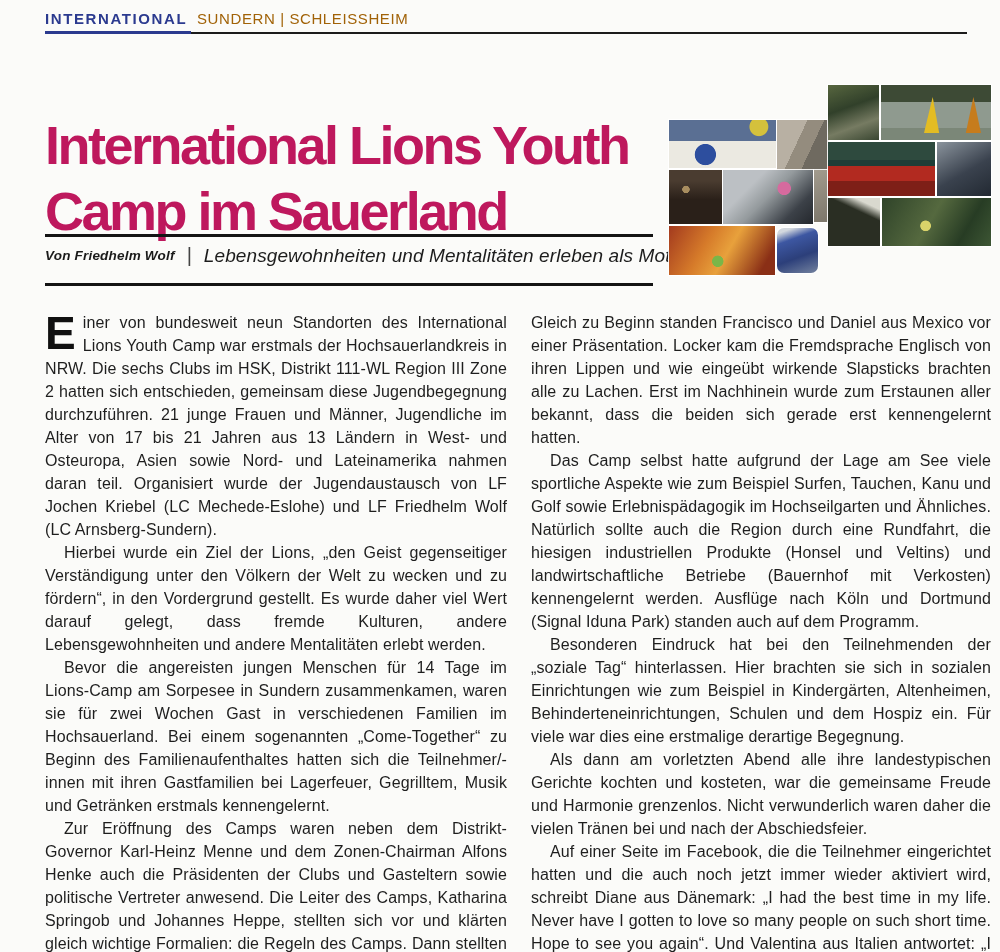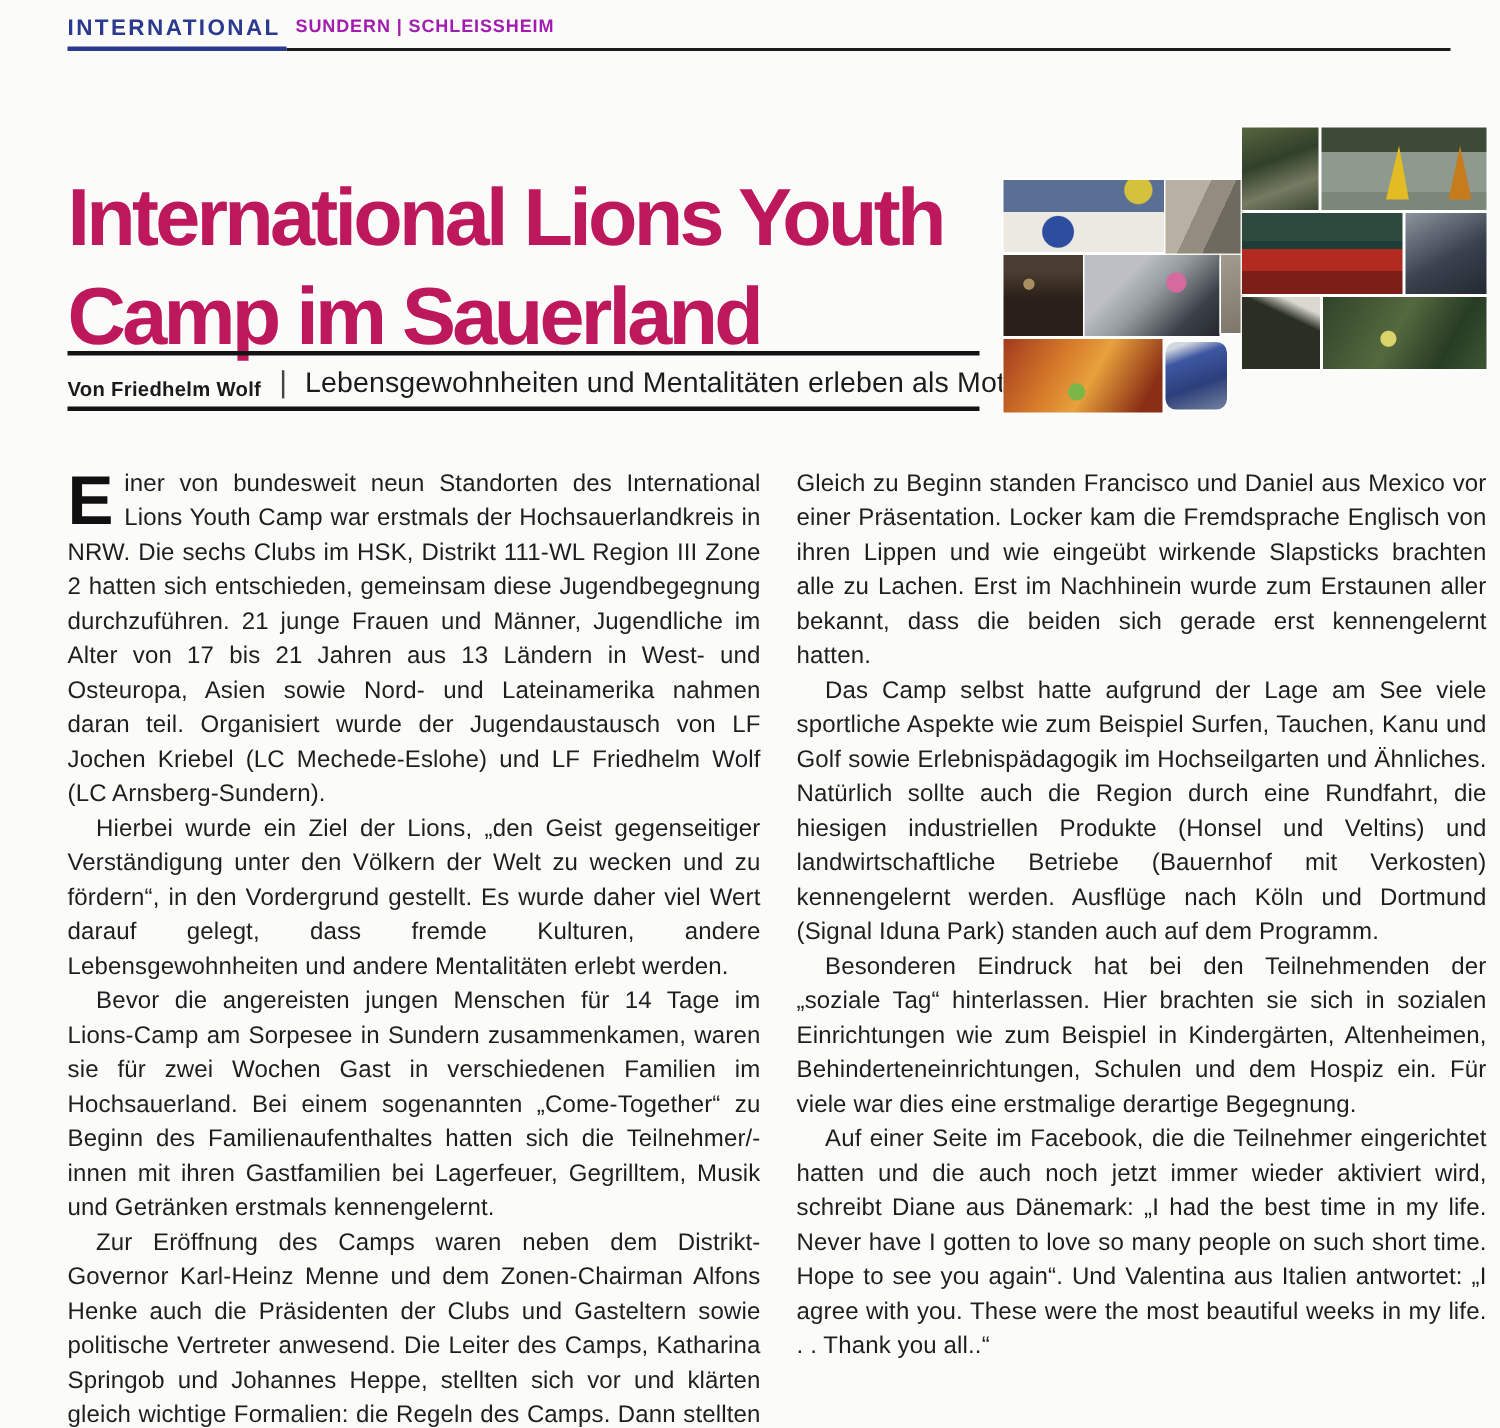--- a/index.html
+++ b/index.html
@@ -2,29 +2,29 @@
 <html><head>
 <meta charset="utf-8">
 <style>
   html,body{margin:0;padding:0;}
   body{background:#e8e8e6;font-family:"Liberation Sans",sans-serif;}
   #page{position:relative;width:1000px;height:952px;background:#fbfbf9;margin:0 auto;overflow:hidden;color:#1d1d1d;}
 
   
   .kicker{position:absolute;left:45px;top:8px;width:922px;height:26px;}
   .kicker-section{position:absolute;left:0;top:2px;font-size:15px;font-weight:700;letter-spacing:1.6px;color:#2b3a8f;text-align:right;}
-  .kicker-sub{position:absolute;left:152px;top:2px;font-size:12px;font-weight:700;letter-spacing:.6px;color:#a21caf;}
+  .kicker-sub{position:absolute;left:152px;top:2px;font-size:15px;font-weight:400;letter-spacing:.6px;color:#a16207;}
   .rule-navy{position:absolute;left:0;top:23px;width:146px;height:3px;background:#2b3a8f;}
   .rule-black{position:absolute;left:146px;top:23.5px;right:0;height:2px;background:#1b1b1b;}
 
   
   .headline{position:absolute;left:45px;top:76px;width:640px;font-size:54px;line-height:66px;font-weight:700;letter-spacing:-2.5px;color:#be185d;}
 
   
-  .byline{position:absolute;left:45px;top:234px;width:608px;border-top:3px solid #141414;border-bottom:3px solid #141414;padding:7px 0 4px 0;display:flex;align-items:flex-end;gap:12px;}
+  .byline{position:absolute;left:45px;top:234px;width:608px;border-top:3px solid #141414;border-bottom:3px solid #141414;padding:7px 0 16px 0;display:flex;align-items:center;gap:12px;font-style:italic;}
   .byline-author{font-size:13.5px;font-weight:700;color:#1a1a1a;letter-spacing:.2px;white-space:nowrap;}
   .byline-sep{font-size:20px;font-weight:300;color:#444;}
   .byline-sub{font-size:19px;color:#1c1c1c;letter-spacing:.1px;white-space:nowrap;}
 
   
   .collage{position:absolute;left:665px;top:78px;width:332px;height:210px;}
   .ph{position:absolute;box-shadow:0 0 0 1px rgba(255,255,255,.9);}
   .ph-hike{left:163px;top:7px;width:51px;height:55px;background:linear-gradient(160deg,#57663f,#31402a 40%,#767b62 70%,#394631);}
   .ph-surf{left:216px;top:7px;width:110px;height:55px;background:linear-gradient(180deg,#3d4a35 0 30%,#8f9a8f 30% 78%,#7b8778 78% 100%);overflow:hidden;}
   .sail{position:absolute;bottom:12%;width:20%;height:66%;}
@@ -93,16 +93,17 @@
     <p class="flush"><span class="dropcap">E</span><span>iner von bundesweit neun Standorten des International Lions Youth Camp war erstmals der Hochsauerlandkreis in NRW. Die sechs Clubs im HSK, Distrikt 111-WL Region III Zone 2 hatten sich entschieden, gemeinsam diese Jugendbegegnung durchzuführen. 21 junge Frauen und Männer, Jugendliche im Alter von 17 bis 21 Jahren aus 13 Ländern in West- und Osteuropa, Asien sowie Nord- und Lateinamerika nahmen daran teil. Organisiert wurde der Jugendaustausch von LF Jochen Kriebel (LC Mechede-Eslohe) und LF Friedhelm Wolf (LC Arnsberg-Sundern).</span></p>
     <p>Hierbei wurde ein Ziel der Lions, „den Geist gegenseitiger Verständigung unter den Völkern der Welt zu wecken und zu fördern“, in den Vordergrund gestellt. Es wurde daher viel Wert darauf gelegt, dass fremde Kulturen, andere Lebensgewohnheiten und andere Mentalitäten erlebt werden.</p>
     <p>Bevor die angereisten jungen Menschen für 14 Tage im Lions-Camp am Sorpesee in Sundern zusammenkamen, waren sie für zwei Wochen Gast in verschiedenen Familien im Hochsauerland. Bei einem sogenannten „Come-Together“ zu Beginn des Familienaufenthaltes hatten sich die Teilnehmer/-innen mit ihren Gastfamilien bei Lagerfeuer, Gegrilltem, Musik und Getränken erstmals kennengelernt.</p>
     <p>Zur Eröffnung des Camps waren neben dem Distrikt-Governor Karl-Heinz Menne und dem Zonen-Chairman Alfons Henke auch die Präsidenten der Clubs und Gasteltern sowie politische Vertreter anwesend. Die Leiter des Camps, Katharina Springob und Johannes Heppe, stellten sich vor und klärten gleich wichtige Formalien: die Regeln des Camps. Dann stellten die Teilnehmer ihre Länder vor.</p>
   </div>
 
   <div class="col col-right">
     <p class="flush">Gleich zu Beginn standen Francisco und Daniel aus Mexico vor einer Präsentation. Locker kam die Fremdsprache Englisch von ihren Lippen und wie eingeübt wirkende Slapsticks brachten alle zu Lachen. Erst im Nachhinein wurde zum Erstaunen aller bekannt, dass die beiden sich gerade erst kennengelernt hatten.</p>
     <p>Das Camp selbst hatte aufgrund der Lage am See viele sportliche Aspekte wie zum Beispiel Surfen, Tauchen, Kanu und Golf sowie Erlebnispädagogik im Hochseilgarten und Ähnliches. Natürlich sollte auch die Region durch eine Rundfahrt, die hiesigen industriellen Produkte (Honsel und Veltins) und landwirtschaftliche Betriebe (Bauernhof mit Verkosten) kennengelernt werden. Ausflüge nach Köln und Dortmund (Signal Iduna Park) standen auch auf dem Programm.</p>
     <p>Besonderen Eindruck hat bei den Teilnehmenden der „soziale Tag“ hinterlassen. Hier brachten sie sich in sozialen Einrichtungen wie zum Beispiel in Kindergärten, Altenheimen, Behinderteneinrichtungen, Schulen und dem Hospiz ein. Für viele war dies eine erstmalige derartige Begegnung.</p>
+    <p>Als dann am vorletzten Abend alle ihre landestypischen Gerichte kochten und kosteten, war die gemeinsame Freude und Harmonie grenzenlos. Nicht verwunderlich waren daher die vielen Tränen bei und nach der Abschiedsfeier.</p>
     <p><span>Auf einer Seite im Facebook, die die Teilnehmer eingerichtet hatten und die auch noch jetzt immer wieder aktiviert wird, schreibt Diane aus Dänemark: „I had the best time in my life. Never have I gotten to love so many people on such short time. Hope to see you again“. Und Valentina aus Italien antwortet: „I agree with you. These were the most beautiful weeks in my life. . . Thank you all..“</span></p>
   </div>
 
 </div>
 
 </body></html>

